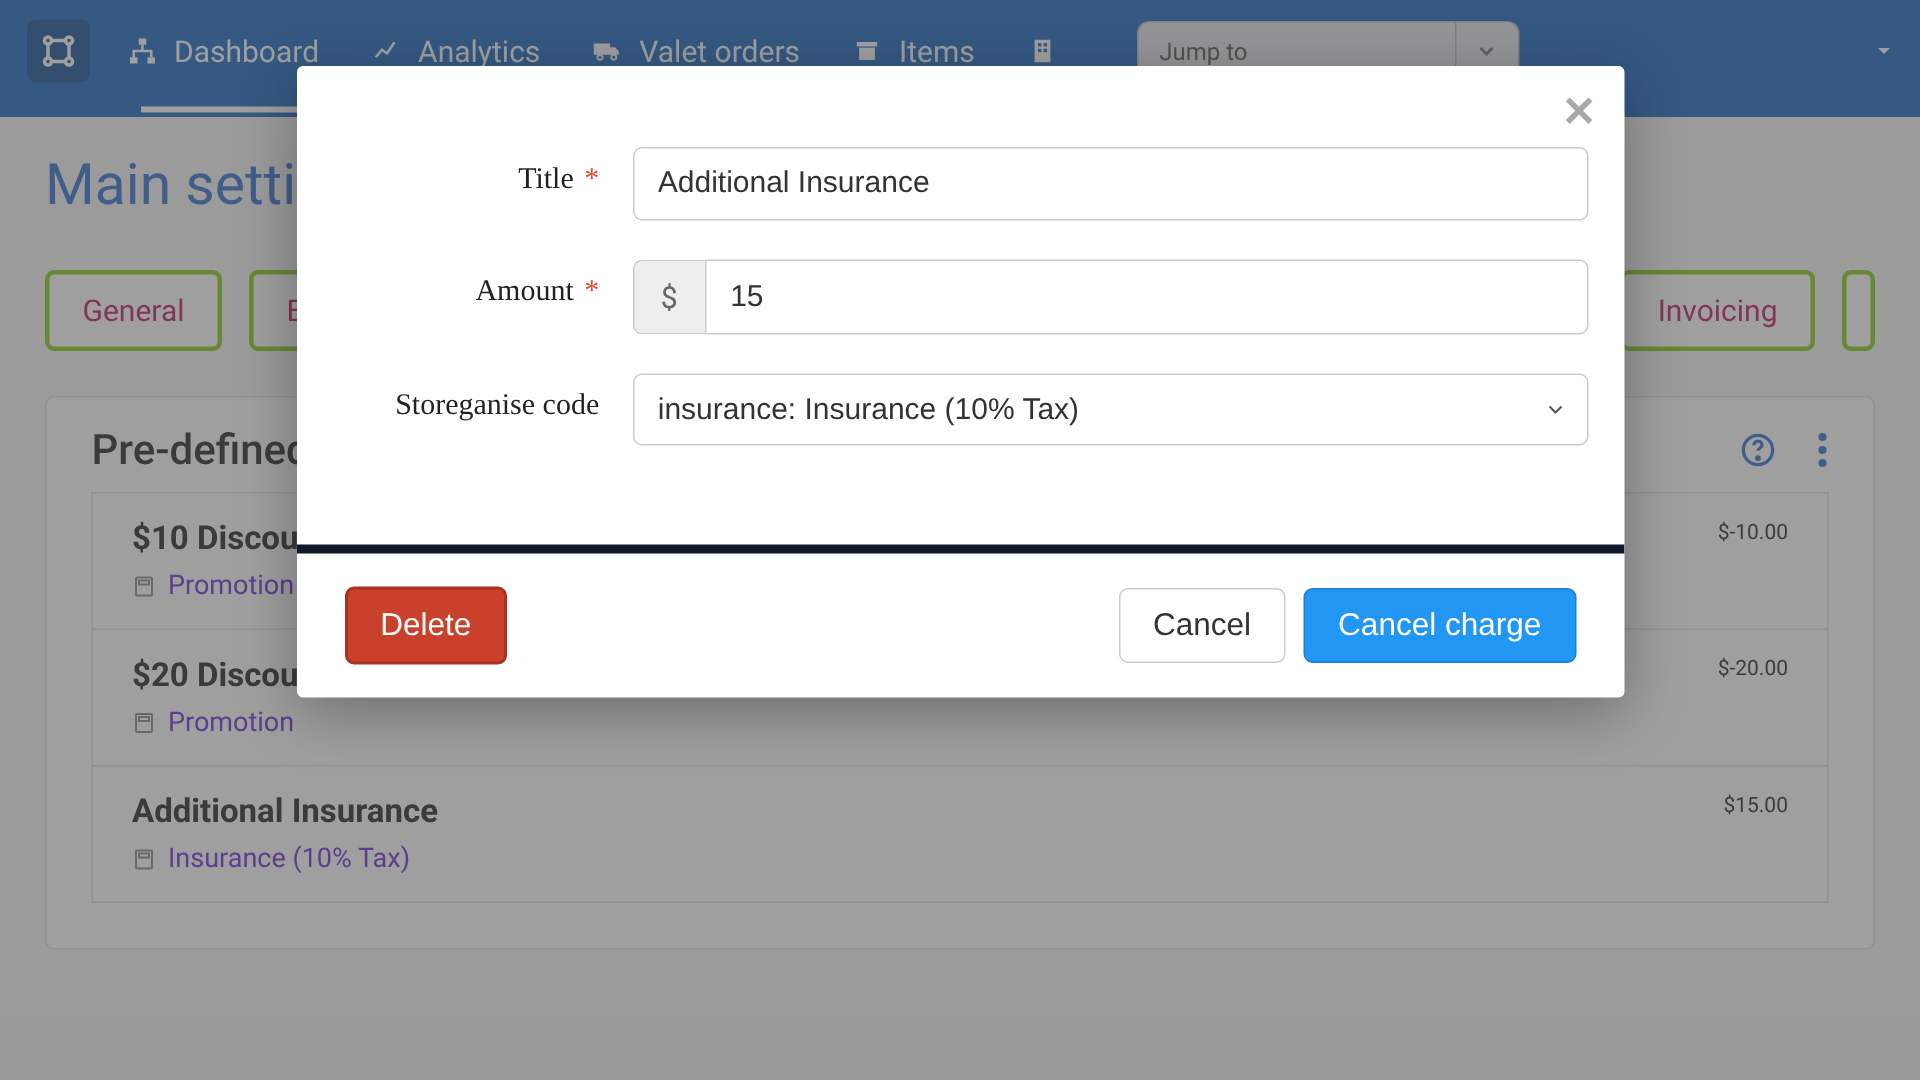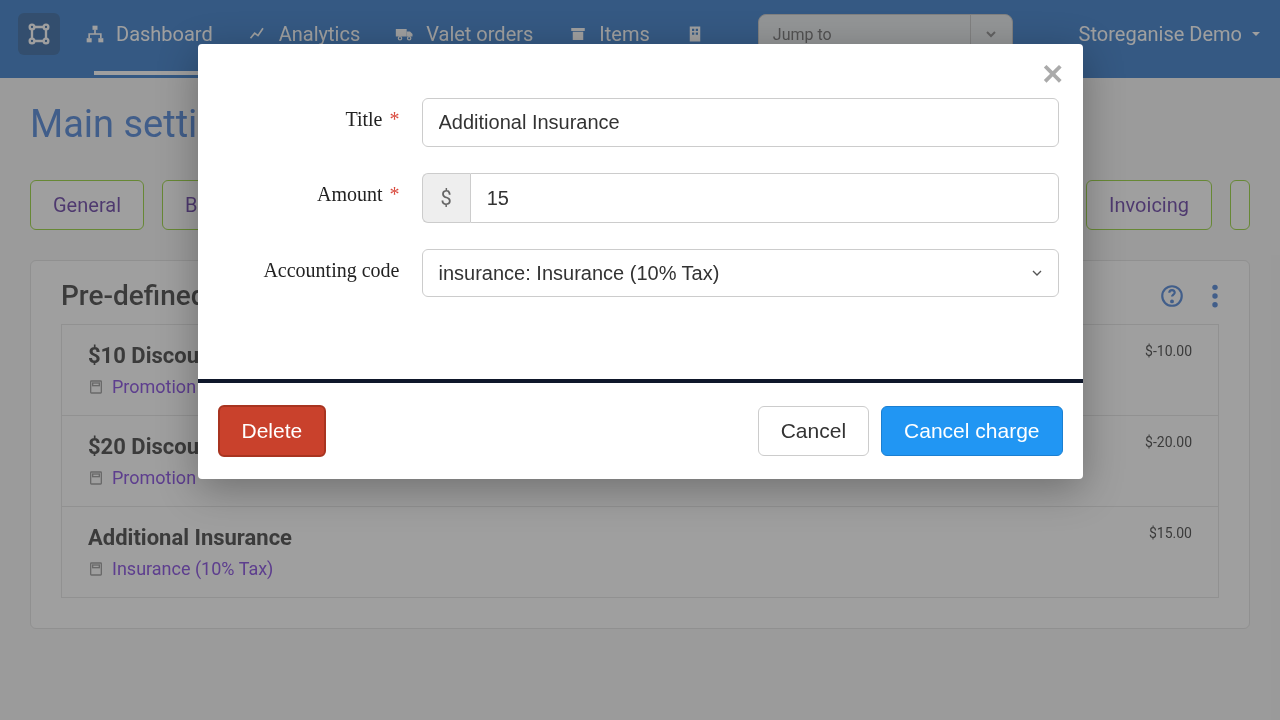--- a/index.html
+++ b/index.html
@@ -15,21 +15,21 @@
   .jump-to { background: #e5e8ec; color: #555; border-radius: 8px; padding: 10px 14px; margin-left: 18px; display: flex; align-items: center; gap: 10px; width: 255px; border: 1px solid #bbb; justify-content: space-between; }
   .jump-to .chev { width: 42px; height: 38px; display: flex; align-items: center; justify-content: center; border-left: 1px solid #bbb; margin: -10px -14px -10px 0; }
   .brand-right { margin-left: auto; display: flex; align-items: center; gap: 8px; font-size: 20px; }
   .nav-underline { height: 10px; background: #1565c0; }
   .nav-underline .dash-ul { width: 170px; margin-left: 94px; border-bottom: 4px solid #fff; height: 7px; }
 
   
   .page { padding: 24px 30px; }
   .page-title { color: #2f6fd1; font-size: 38px; font-weight: 400; margin-bottom: 34px; }
   .tabs { display: flex; gap: 18px; margin-bottom: 30px; }
-  .tab { border: 1px solid #84cc16; border-radius: 6px; padding: 12px 22px; font-size: 20px; color: #4c1d95; background: #fff; cursor: pointer; }
+  .tab { border: 3px solid #84cc16; border-radius: 6px; padding: 12px 22px; font-size: 20px; color: #be185d; background: #fff; cursor: pointer; }
   .panel { border: 1px solid #ddd; border-radius: 6px; background: #fff; padding: 0; }
   .panel-header { display: flex; align-items: center; padding: 18px 30px 12px; }
   .panel-header h2 { font-size: 28px; font-weight: 500; color: #222; flex: 1; }
   .panel-actions { display: flex; gap: 26px; color: #2f6fd1; }
   .list-row { border: 1px solid #e0e0e0; border-bottom: none; margin: 0 30px; padding: 18px 26px; display: flex; justify-content: space-between; align-items: flex-start; }
   .list-row:first-of-type { margin-top: 14px; }
   .list-row:last-of-type { border-bottom: 1px solid #e0e0e0; }
   .row-title { font-size: 22px; font-weight: 700; color: #222; margin-bottom: 8px; }
   .row-sub { color: #6d28d9; font-size: 18px; display: flex; align-items: center; gap: 8px; }
   .row-amount { font-size: 14px; font-weight: 400; color: #222; }
@@ -45,21 +45,21 @@
   .form-field { flex: 1; }
   .form-input, .form-select { width: 100%; border: 1px solid #ccc; border-radius: 6px; padding: 12px 16px; font-size: 20px; color: #333; background: #fff; }
   .form-select { appearance: none; background-image: none; }
   .select-wrap { position: relative; }
   .select-wrap .chev-down { position: absolute; right: 14px; top: 50%; transform: translateY(-50%); color: #555; pointer-events: none; }
   .input-group { display: flex; }
   .input-addon { background: #eee; border: 1px solid #ccc; border-right: none; border-radius: 6px 0 0 6px; padding: 12px 18px; font-size: 20px; color: #666; }
   .input-group .form-input { border-radius: 0 6px 6px 0; }
   .help-text { margin-top: 10px; font-size: 19px; color: #333; }
   .help-text code { background: #f6f6f6; border: 1px solid #e5e5e5; padding: 1px 6px; border-radius: 4px; color: #c7254e; font-family: ui-monospace, monospace; }
-  .modal-footer { border-top: 4px solid #0f172a; padding: 22px 20px; display: flex; align-items: center; margin-top: 16px; }
+  .modal-footer { border-top: 6px solid #0f172a; padding: 22px 32px; display: flex; align-items: center; }
   .btn { border-radius: 6px; padding: 12px 22px; font-size: 21px; cursor: pointer; border: 1px solid transparent; }
   .btn-danger { background: #c9412c; color: #fff; border: 2px solid #a83420; }
   .btn-default { background: #fff; color: #333; border: 1px solid #ccc; margin-left: auto; }
   .btn-primary { background: #2196f3; color: #fff; margin-left: 12px; border: 1px solid #1b7fd1; }
 
   svg { display: block; }
 </style>
 </head>
 <body>
 
@@ -127,21 +127,20 @@
     <div class="jump-to">
       <span>Jump to</span>
       <span class="chev">
         <svg width="16" height="16" viewBox="0 0 24 24" fill="none" stroke="#777" stroke-width="3">
             <path d="M6 9l6 6 6-6"></path>
           </svg>
       </span>
     </div>
   </div>
   <div class="brand-right">
-    <span>Storeganise Demo</span>
     <span>
       <svg width="12" height="12" viewBox="0 0 24 24" fill="#fff">
           <path d="M4 8l8 8 8-8z"></path>
         </svg>
     </span>
   </div>
 </div>
 <div class="nav-underline">
     <div class="dash-ul"></div>
   </div>
@@ -248,21 +247,21 @@
         </div>
         <div class="form-field">
           <div class="input-group">
             <span class="input-addon">$</span>
             <input class="form-input" type="text" value="15" style="">
           </div>
         </div>
       </div>
 
       <div class="form-row">
-        <div class="form-label">Accounting code</div>
+        <div class="form-label">Storeganise code</div>
         <div class="form-field">
           <div class="select-wrap">
             <select class="form-select">
               <option>insurance: Insurance (10% Tax)</option>
             </select>
             <span class="chev-down">
               <svg width="16" height="16" viewBox="0 0 24 24" fill="none" stroke="#555" stroke-width="2">
                   <path d="M6 9l6 6 6-6"></path>
                 </svg>
             </span>

